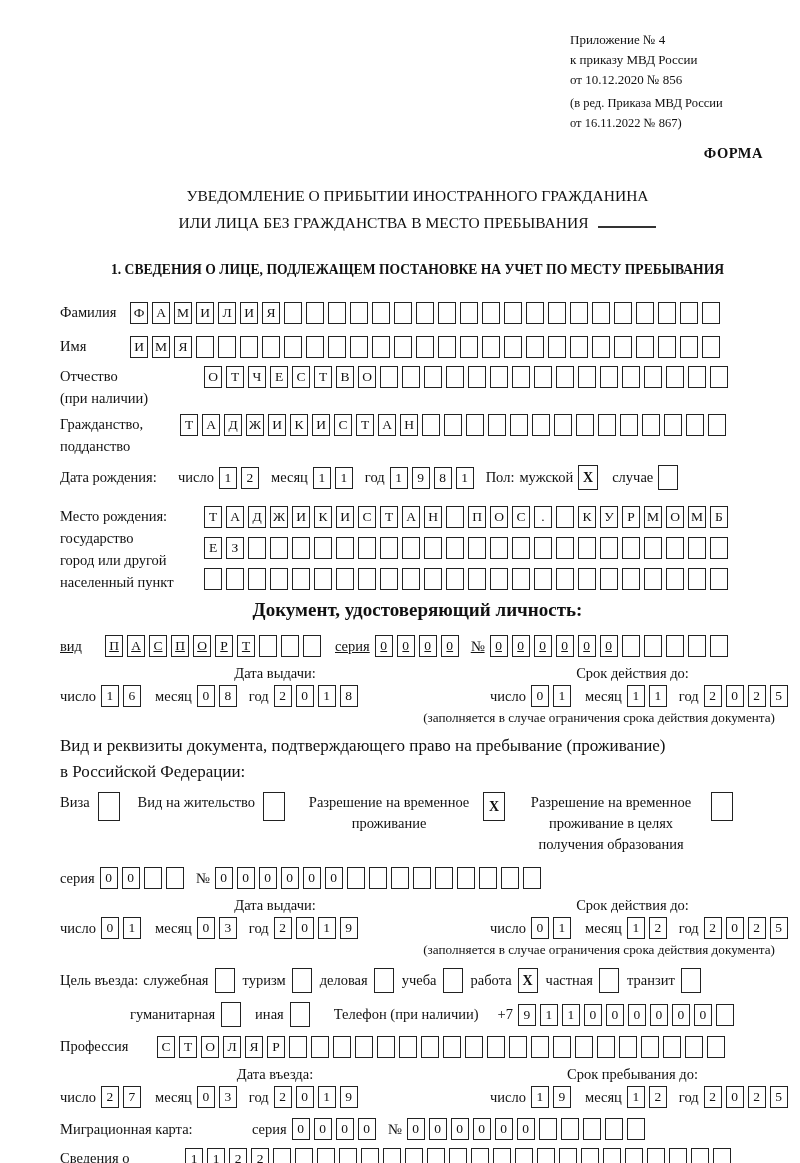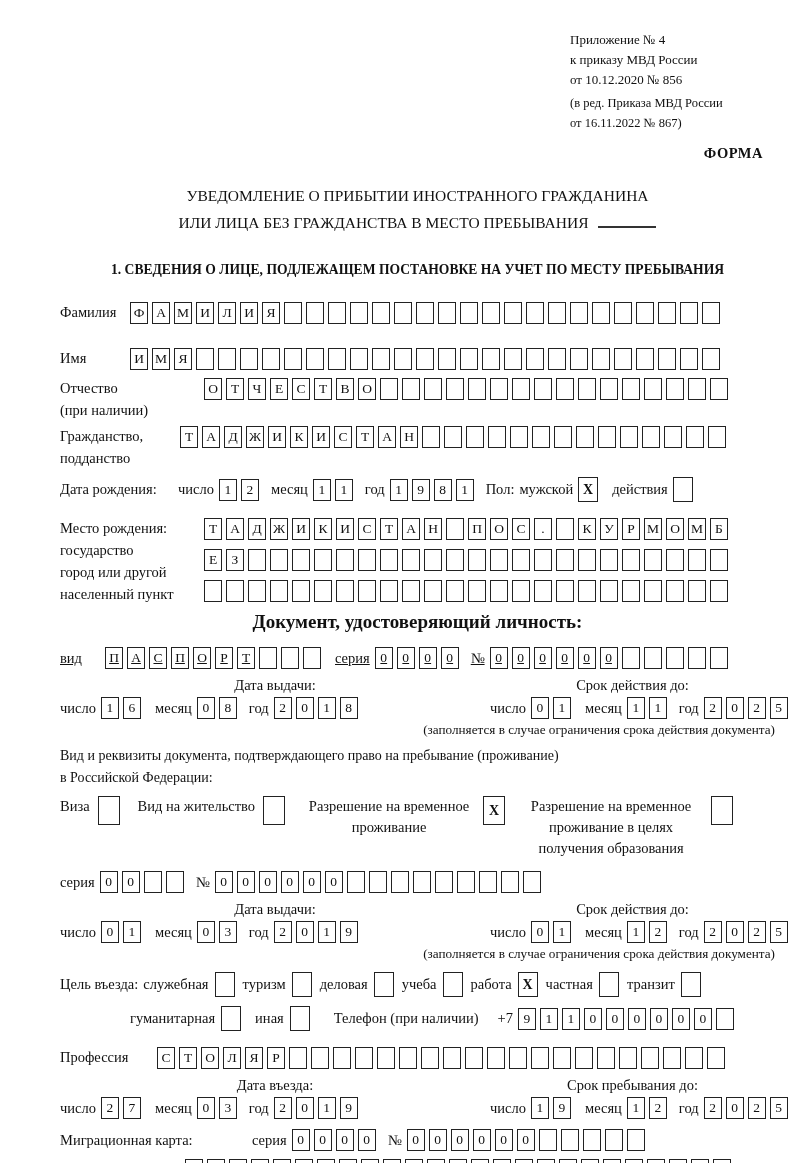--- a/index.html
+++ b/index.html
@@ -34,21 +34,21 @@
   }
   .chk.big{width:20px;height:27px;}
   .dl{font-size:14.5px;flex:none;margin-right:5px;}
   .ml8{margin-left:8px}.ml10{margin-left:10px}.ml14{margin-left:14px}.ml18{margin-left:18px}.ml24{margin-left:24px}.ml42{margin-left:42px}
   .datehdr{display:flex;font-size:14.5px;margin-top:8px;}
   .datehdr .left{width:430px;text-align:center;flex:none;}
   .datehdr .right{flex:1;text-align:center;}
   .daterow{display:flex;align-items:center;margin-top:3px;}
   .daterow .left{width:430px;flex:none;display:flex;align-items:center;}
   .note{font-size:13.2px;text-align:right;margin-top:3px;}
-  .plain{font-size:14px;}
+  .plain{font-size:17px;}
   .dochdr{text-align:center;font-weight:bold;font-size:19px;margin-top:6px;}
   .options{margin-top:10px;align-items:flex-start;}
   .olabel{font-size:14.5px;flex:none;margin-right:8px;line-height:1.45;}
   .ocenter{text-align:center;}
   .o3{width:172px;}
   .o4{width:184px;}
   .pitem{display:flex;align-items:center;flex:none;}
   .pitem .plabel{font-size:14.5px;margin-right:6px;}
   .mb9{margin-bottom:9px;}
 </style>
@@ -101,21 +101,21 @@
         <span class="cell"></span>
         <span class="cell"></span>
         <span class="cell"></span>
         <span class="cell"></span>
         <span class="cell"></span>
         <span class="cell"></span>
         <span class="cell"></span>
       </div>
   </div>
 
-  <div class="frow" style="margin-top:24px;">
+  <div class="frow" style="margin-top:12px;">
     <div class="flabel w70">Имя</div>
     <div class="cells">
         <span class="cell">И</span>
         <span class="cell">М</span>
         <span class="cell">Я</span>
         <span class="cell"></span>
         <span class="cell"></span>
         <span class="cell"></span>
         <span class="cell"></span>
         <span class="cell"></span>
@@ -223,21 +223,21 @@
     <span class="dl ml8">год</span>
     <div class="cells">
         <span class="cell">1</span>
         <span class="cell">9</span>
         <span class="cell">8</span>
         <span class="cell">1</span>
       </div>
     <span class="dl ml8">Пол:</span>
     <span class="dl">мужской</span>
     <span class="chk">X</span>
-    <span class="dl ml14">действия</span>
+    <span class="dl ml14">случае</span>
     <span class="chk"></span>
   </div>
 
   <div class="frow" style="margin-top:16px;">
     <div class="flabel w144">
       <div>Место рождения:</div>
       <div>государство</div>
       <div>город или другой</div>
       <div>населенный пункт</div>
     </div>
@@ -542,21 +542,21 @@
         <span class="cell">0</span>
         <span class="cell">0</span>
         <span class="cell">0</span>
         <span class="cell">0</span>
         <span class="cell">0</span>
         <span class="cell">0</span>
         <span class="cell"></span>
       </div>
   </div>
 
-  <div class="frow" style="margin-top:16px;">
+  <div class="frow" style="margin-top:9px;">
     <div class="flabel w97">Профессия</div>
     <div class="cells">
         <span class="cell">С</span>
         <span class="cell">Т</span>
         <span class="cell">О</span>
         <span class="cell">Л</span>
         <span class="cell">Я</span>
         <span class="cell">Р</span>
         <span class="cell"></span>
         <span class="cell"></span>

